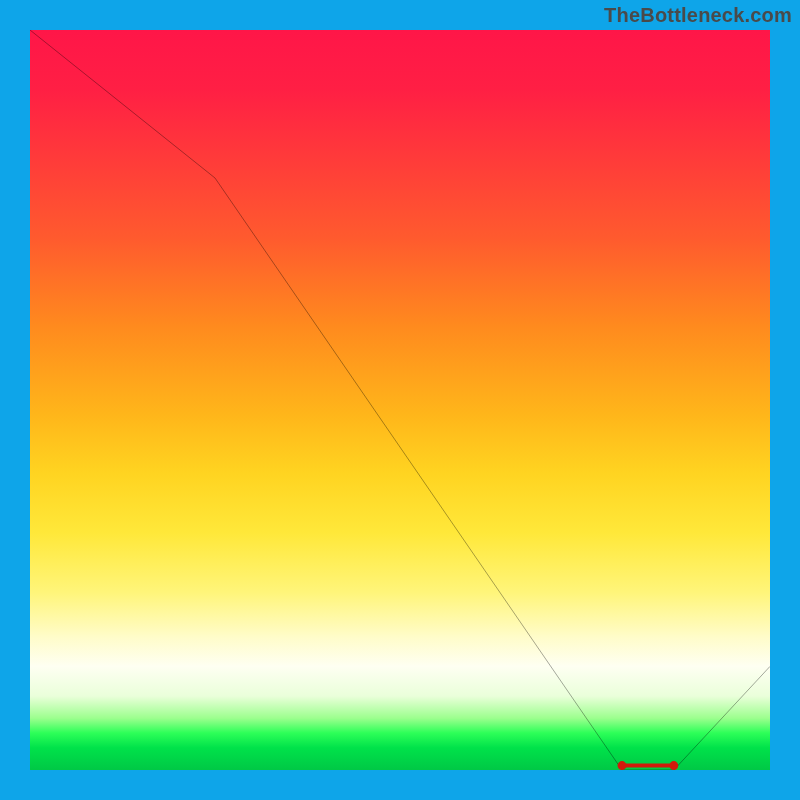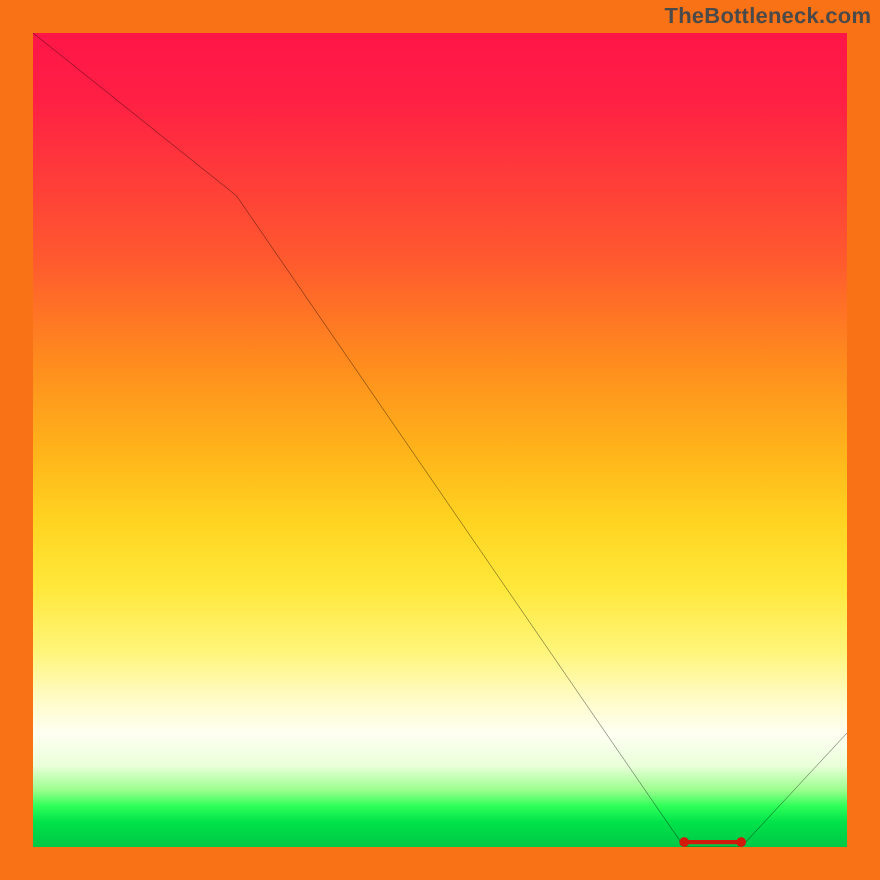--- a/index.html
+++ b/index.html
@@ -8,21 +8,21 @@
     width: 800px;
     height: 800px;
     background: #000;
     overflow: hidden;
     font-family: Arial, Helvetica, sans-serif;
   }
   .stage {
     position: relative;
     width: 800px;
     height: 800px;
-    background: #f97316;
+    background: #0ea5e9;
   }
   .watermark {
     position: absolute;
     top: 4px;
     right: 8px;
     color: #4a4a4a;
     font-size: 20px;
     font-weight: 600;
     letter-spacing: 0.2px;
     user-select: none;

